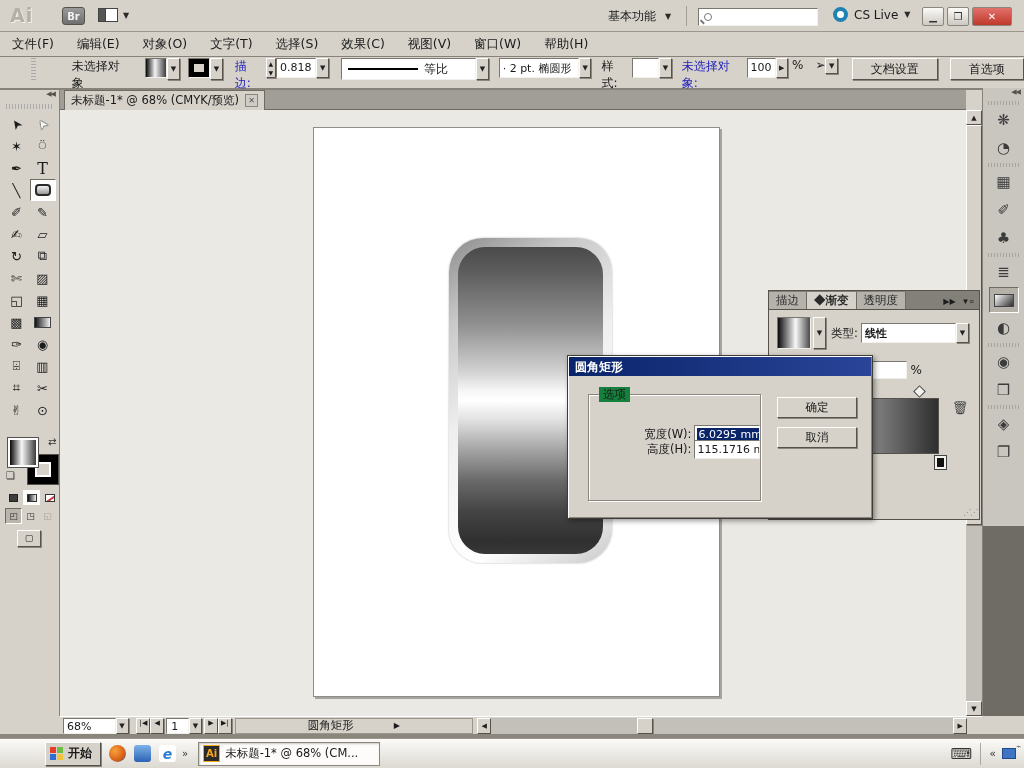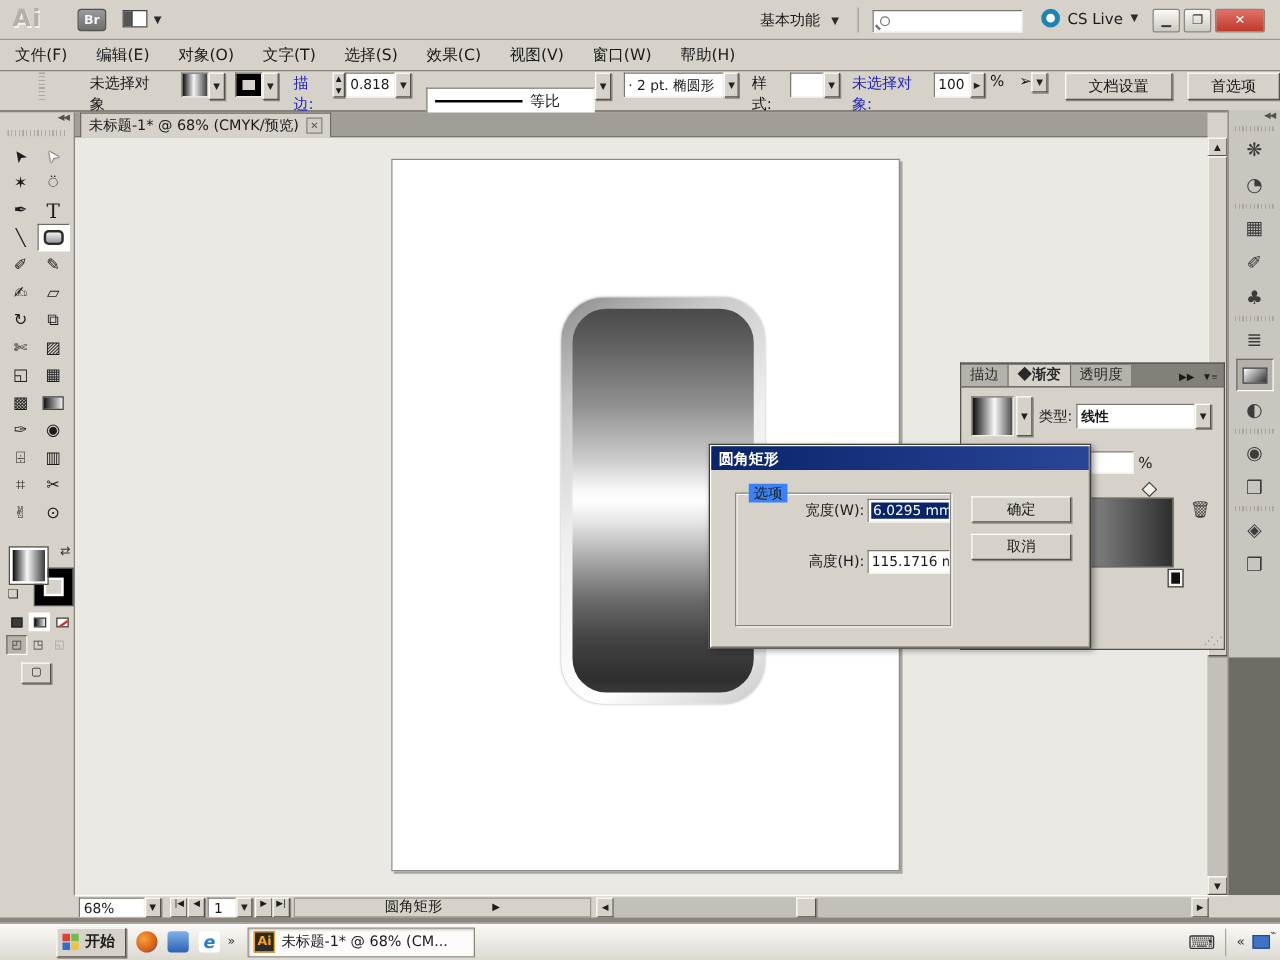--- a/index.html
+++ b/index.html
@@ -163,21 +163,21 @@
 
   
   #dialog { left:567px; top:355px; width:306px; height:164px; background:#d6d2ca;
             border:1px solid #3f3c38; box-shadow:2px 2px 5px rgba(0,0,0,.4),
             inset 1px 1px 0 #fff, inset -1px -1px 0 #8a867e; z-index:9; }
   #dlg-title { left:1px; top:1px; right:1px; height:19px;
                background:linear-gradient(90deg,#0a246a,#2a4598); color:#fff; font-weight:bold;
                font-size:12px; padding:2px 0 0 6px; }
   #dlg-group { left:20px; top:38px; width:173px; height:107px; border:1px solid #8a867e;
                box-shadow:1px 1px 0 #fff, inset 1px 1px 0 #fff; }
-  #dlg-grouplabel { left:10px; top:-8px; background:#3b82f6; padding:0 4px; font-size:11.5px; }
+  #dlg-grouplabel { left:10px; top:-8px; background:#15803d; padding:0 4px; font-size:11.5px; }
   .dlg-row { position:absolute; left:0; display:flex; align-items:center; width:100%; }
   .dlg-label { width:108px; text-align:right; font-size:11.5px; padding-right:3px; white-space:nowrap; }
   .dlg-field { width:67px; height:19px; font-size:11px; padding:2px 2px; display:flex; align-items:center;
                overflow:hidden; white-space:nowrap; }
   .sel-text { background:#0a246a; color:#fff; padding:0 1px; }
   .caret { display:inline-block; width:1px; height:13px; background:#000; margin-left:0px; }
   .dlg-btn { position:absolute; left:209px; width:80px; height:21px; font-size:11.5px; line-height:19px; }
 
   
   #statusrow { left:60px; top:716px; width:922px; height:18px; background:#d6d2ca;
@@ -282,21 +282,21 @@
   <span class="cb-gap" style="width:12px;"></span>
   <span class="link-label">描边:</span>
   <span class="cb-gap" style="width:4px;"></span>
   <span class="spin btn3d">
       <div>▲</div>
       <div>▼</div>
     </span>
   <span class="field sunken" style="width:42px;">0.818 p</span>
   <span class="btn3d ddbtn" style="height:20px;">▼</span>
   <span class="cb-gap" style="width:12px;"></span>
-  <span class="swatch-combo sunken" style="width:142px; align-items:center; background:#fff;margin-top:12px;">
+  <span class="swatch-combo sunken" style="width:142px; align-items:center; background:#fff;">
     <span class="combo-line"></span>
     <span>等比</span>
   </span>
   <span class="btn3d ddbtn" style="height:22px;">▼</span>
   <span class="cb-gap" style="width:10px;"></span>
   <span class="field sunken" style="width:84px;">· 2 pt. 椭圆形</span>
   <span class="btn3d ddbtn" style="height:20px;">▼</span>
   <span class="cb-gap" style="width:10px;"></span>
   <span>样式:</span>
   <span class="cb-gap" style="width:4px;"></span>
@@ -519,21 +519,21 @@
     <div id="gp-grip" class="abs">⋰⋰</div>
   </div>
 </div>
 
 <div id="dialog" class="abs">
   <div id="dlg-title" class="abs">
     <span>圆角矩形</span>
   </div>
   <div id="dlg-group" class="abs">
     <span id="dlg-grouplabel" class="abs">选项</span>
-    <div class="dlg-row" style="top:4px;">
+    <div class="dlg-row" style="top:30px;">
       <span class="dlg-label">宽度(W):</span>
       <span class="dlg-field sunken">
         <span class="sel-text">6.0295 mm</span>
           <span class="caret"></span>
       </span>
     </div>
     <div class="dlg-row" style="top:45px;">
       <span class="dlg-label">高度(H):</span>
       <span class="dlg-field sunken">115.1716 mm</span>
     </div>

